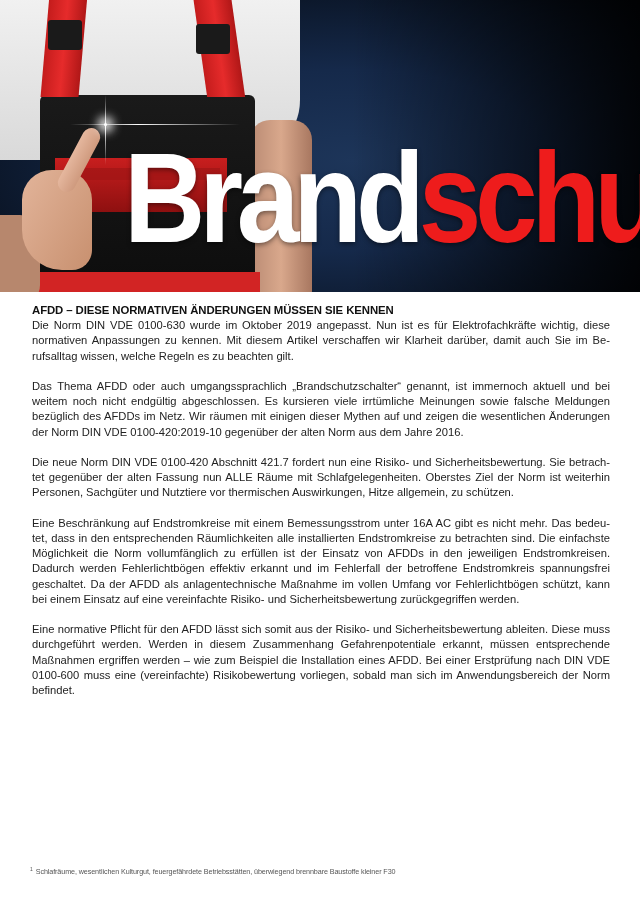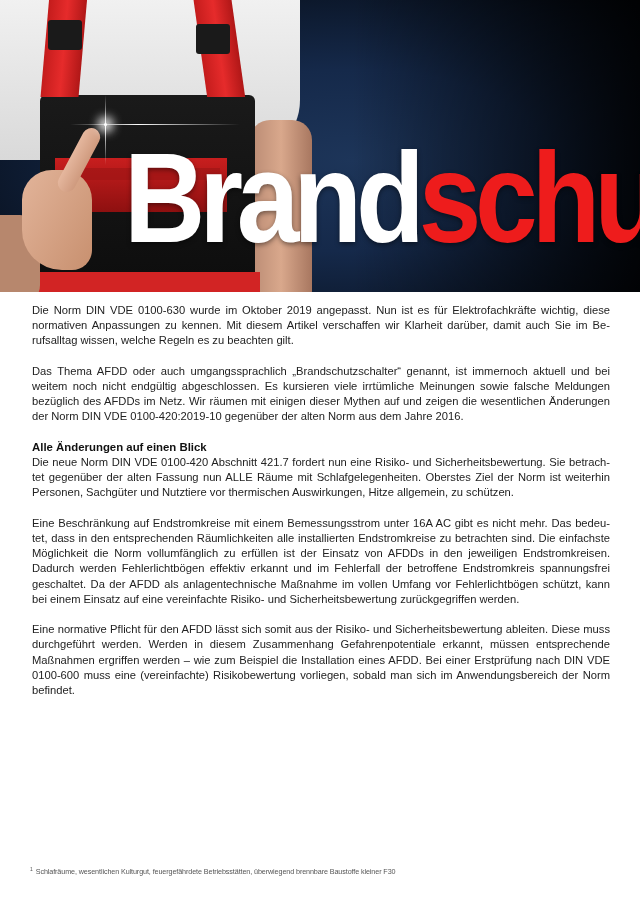--- a/index.html
+++ b/index.html
@@ -59,21 +59,21 @@
   <div class="hand"></div>
   <div class="finger"></div>
   <div class="flare-h"></div>
   <div class="flare-v"></div>
   <div class="flare"></div>
   <div class="vignette"></div>
   <h1 class="hero-title"><span class="w">Brand</span><span class="r">schutz</span></h1>
 </div>
 
 <div class="content">
+  <h2>AFDD – DIESE NORMATIVEN ÄNDERUNGEN MÜSSEN SIE KENNEN</h2>
   <p class="first">Die Norm DIN VDE 0100-630 wurde im Oktober 2019 angepasst. Nun ist es für Elektrofachkräfte wichtig, diese normativen Anpassungen zu kennen. Mit diesem Artikel verschaffen wir Klarheit darüber, damit auch Sie im Be­rufsalltag wissen, welche Regeln es zu beachten gilt.</p>
   <p>Das Thema AFDD oder auch umgangssprachlich „Brandschutzschalter“ genannt, ist immernoch aktuell und bei weitem noch nicht endgültig abgeschlossen. Es kursieren viele irrtümliche Meinungen sowie falsche Meldungen bezüglich des AFDDs im Netz. Wir räumen mit einigen dieser Mythen auf und zeigen die wesentlichen Änderungen der Norm DIN VDE 0100-420:2019-10 gegenüber der alten Norm aus dem Jahre 2016.</p>
-  <h3>Alle Änderungen auf einen Blick</h3>
   <p>Die neue Norm DIN VDE 0100-420 Abschnitt 421.7 fordert nun eine Risiko- und Sicherheitsbewertung. Sie betrach­tet gegenüber der alten Fassung nun ALLE Räume mit Schlafgelegenheiten. Oberstes Ziel der Norm ist weiterhin Personen, Sachgüter und Nutztiere vor thermischen Auswirkungen, Hitze allgemein, zu schützen.</p>
   <p>Eine Beschränkung auf Endstromkreise mit einem Bemessungsstrom unter 16A AC gibt es nicht mehr. Das bedeu­tet, dass in den entsprechenden Räumlichkeiten alle installierten Endstromkreise zu betrachten sind. Die einfachs­te Möglichkeit die Norm vollumfänglich zu erfüllen ist der Einsatz von AFDDs in den jeweiligen Endstromkreisen. Dadurch werden Fehlerlichtbögen effektiv erkannt und im Fehlerfall der betroffene Endstromkreis spannungsfrei geschaltet. Da der AFDD als anlagentechnische Maßnahme im vollen Umfang vor Fehlerlichtbögen schützt, kann bei einem Einsatz auf eine vereinfachte Risiko- und Sicherheitsbewertung zurückgegriffen werden.</p>
   <p>Eine normative Pflicht für den AFDD lässt sich somit aus der Risiko- und Sicherheitsbewertung ableiten. Diese muss durchgeführt werden. Werden in diesem Zusammenhang Gefahrenpotentiale erkannt, müssen entspre­chende Maßnahmen ergriffen werden – wie zum Beispiel die Installation eines AFDD. Bei einer Erstprüfung nach DIN VDE 0100-600 muss eine (vereinfachte) Risikobewertung vorliegen, sobald man sich im Anwendungsbereich der Norm befindet.</p>
 </div>
 
 <div class="footnote"><sup>1</sup><span>Schlafräume, wesentlichen Kulturgut, feuergefährdete Betriebsstätten, überwiegend brennbare Baustoffe kleiner F30</span></div>
 
 </body></html>

